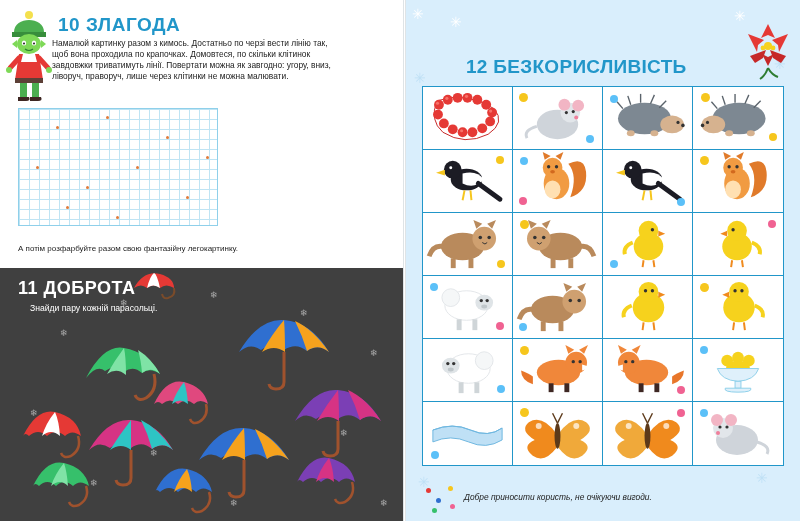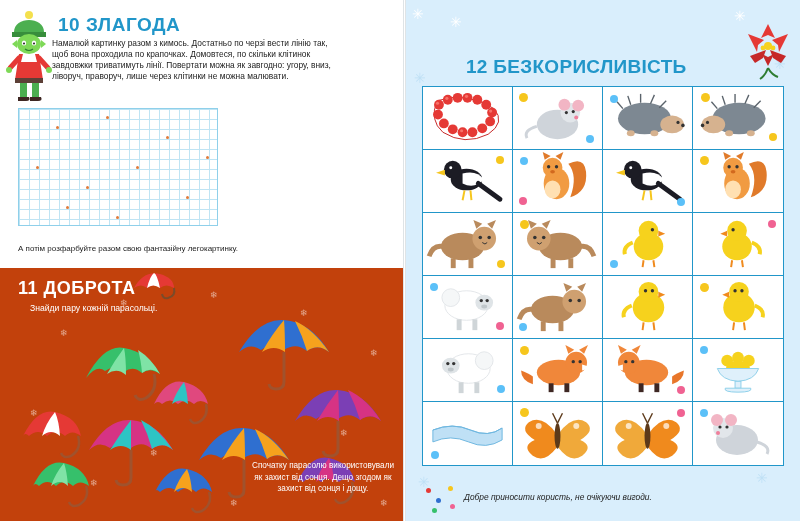--- a/index.html
+++ b/index.html
@@ -2,21 +2,21 @@
 <html><head>
 <meta charset="utf-8">
 <style>
   html,body{margin:0;padding:0;}
   body{width:800px;height:521px;overflow:hidden;font-family:"Liberation Sans",sans-serif;background:#ffffff;}
   .page{position:relative;width:800px;height:521px;display:flex;}
 
   
   .left{position:relative;width:404px;height:521px;background:#ffffff;overflow:hidden;}
   .left-top{position:relative;height:268px;background:#ffffff;}
-  .left-bottom{position:relative;height:253px;background:#c2410c;overflow:hidden;}
+  .left-bottom{position:relative;height:253px;background:#404040;overflow:hidden;}
 
   
   .right{position:relative;width:396px;height:521px;background:#d9eefc;overflow:hidden;}
 
   .spine{position:absolute;left:403px;top:0;width:3px;height:521px;background:linear-gradient(to right,#cfd6da,#ffffff,#cfd6da);z-index:40;}
   .h-left{position:absolute;left:58px;top:14px;font-size:19px;font-weight:bold;color:#2196c9;letter-spacing:.5px;}
   .h-left .num{color:#2196c9;}
   .instr-left{position:absolute;left:52px;top:38px;width:290px;font-size:8.4px;line-height:11px;color:#222;}
 
   
@@ -236,21 +236,20 @@
       </div>
 
       <div class="umb" style="left:292px;top:186px;">
         <svg width="66" height="56" viewBox="0 0 66 56">
           <path d="M5 28 q14 -28 32 -24 q22 5 26 24 q-9 -7 -16 0 q-9 -8 -18 0 q-9 -8 -18 0 q-4 -4 -6 0 z" fill="#7b3fb5"></path>
           <path d="M37 4 q-9 11 -13 24 q9 -8 18 0 q-1 -15 -5 -24 z" fill="#d63384"></path>
           <path d="M60 28 q4 13 -7 20 q-8 3 -10 -3" stroke="#a0522d" stroke-width="2.5" fill="none"></path>
         </svg>
       </div>
 
-      <div class="fact-box">Спочатку парасолю використовували як захист від сонця. Дещо згодом як захист від сонця і дощу.</div>
     </div>
   </div>
 
   <div class="spine"></div>
 
   <div class="right">
 
     <div class="flake" style="left:8px;top:6px;">✳</div>
     <div class="flake" style="left:46px;top:14px;">✳</div>
     <div class="flake" style="left:330px;top:8px;">✳</div>

